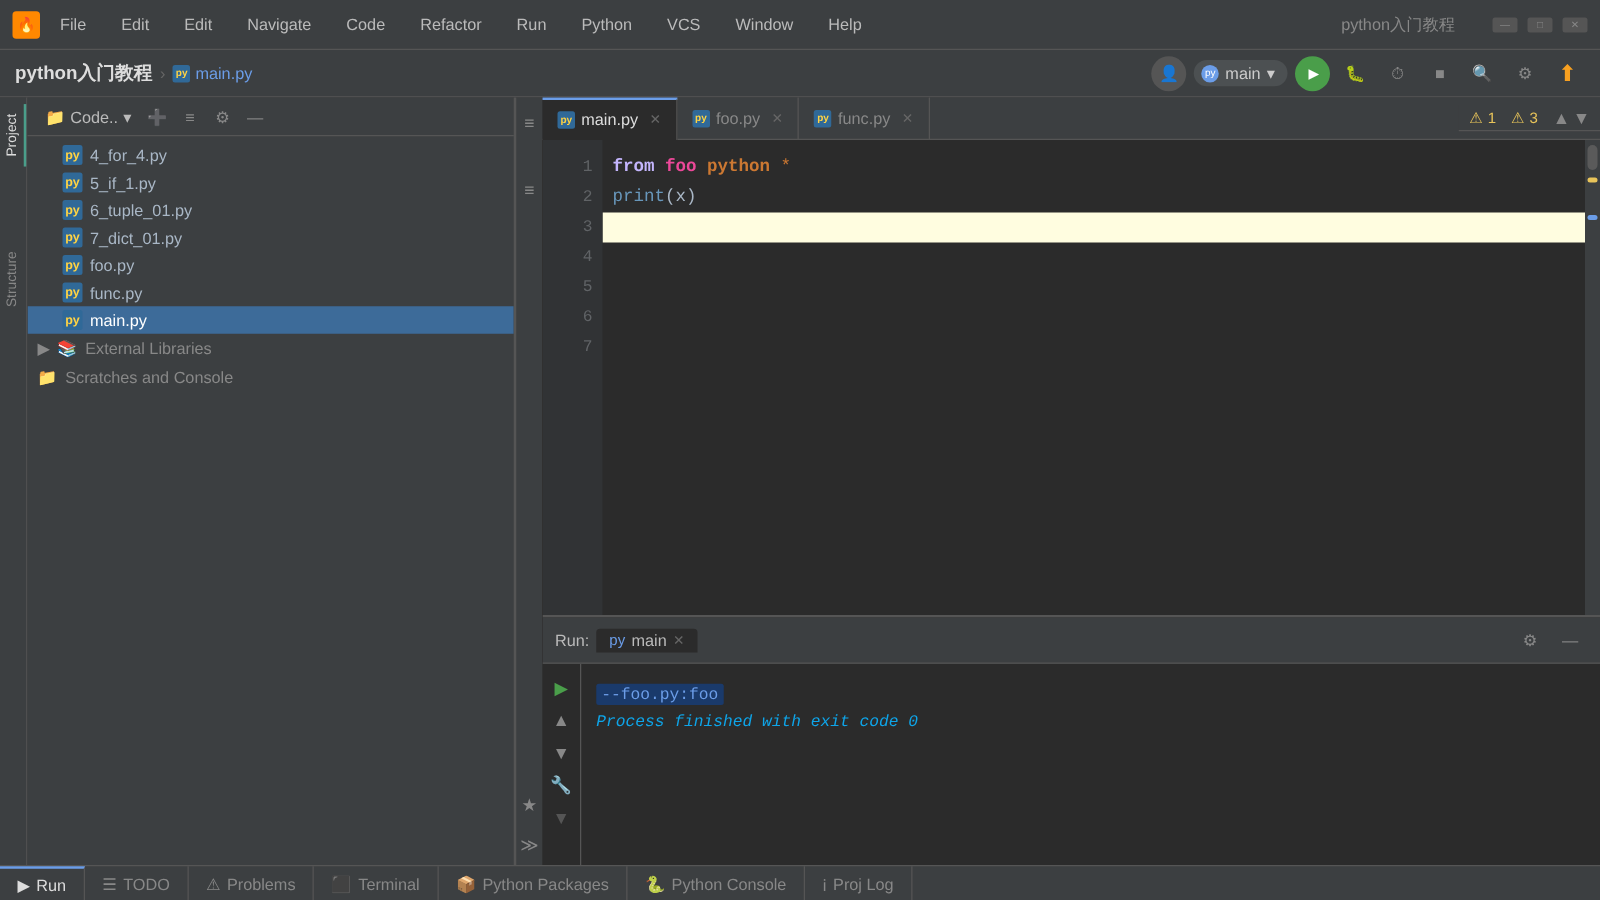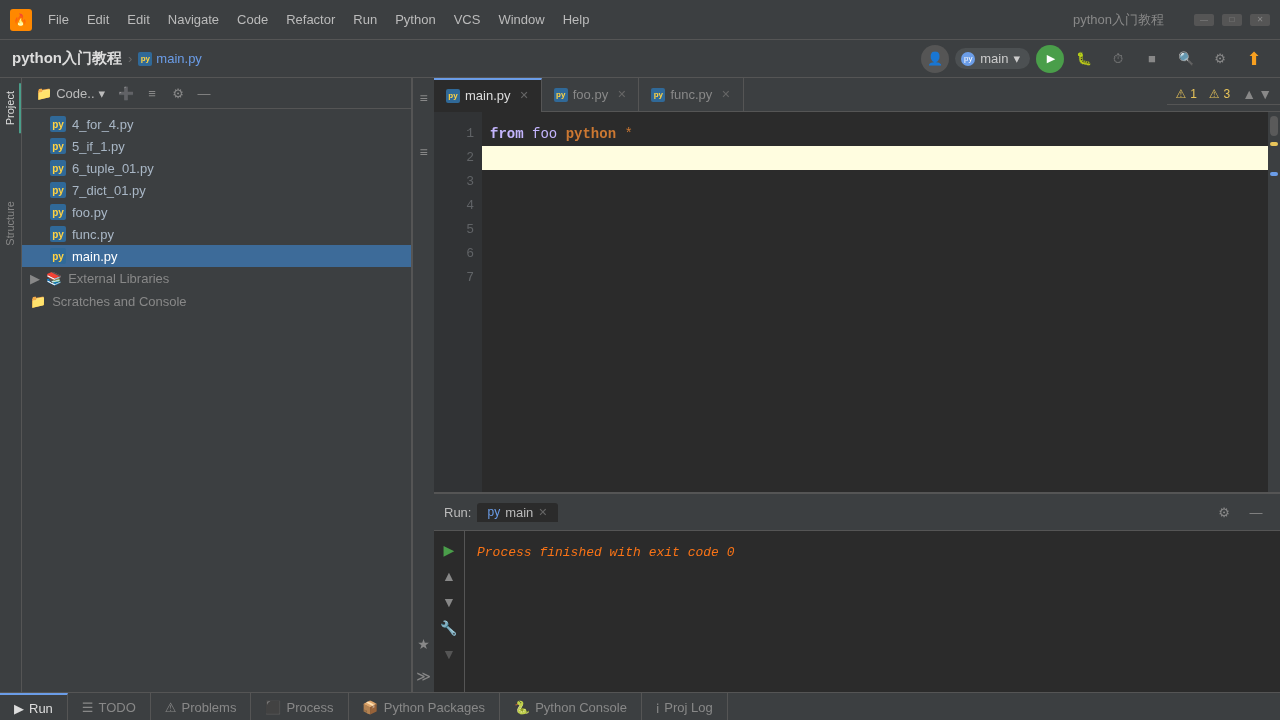--- a/index.html
+++ b/index.html
@@ -1,21 +1,21 @@
 <!DOCTYPE html>
 <html><head>
   <meta charset="utf-8">
   <style>
     * { margin: 0; padding: 0; box-sizing: border-box; }
     body { font-family: 'Segoe UI', Arial, sans-serif; font-size: 13px; background: #2b2b2b; color: #a9b7c6; width: 1280px; height: 720px; overflow: hidden; }
 
     
     .title-bar { display: flex; align-items: center; background: #3c3f41; height: 40px; padding: 0 10px; border-bottom: 1px solid #555; }
     .title-bar-icon { width: 22px; height: 22px; background: #f80; border-radius: 3px; display: flex; align-items: center; justify-content: center; color: white; font-size: 12px; font-weight: bold; margin-right: 8px; }
-    .menu-bar { display: flex; gap: 2px; flex: 1; }
+    .menu-bar { display: flex; gap: 12px; flex: 1; }
     .menu-item { padding: 4px 8px; cursor: pointer; border-radius: 3px; color: #bbb; font-size: 13px; }
     .title-text { margin-left: auto; color: #888; font-size: 13px; padding-right: 20px; }
     .window-controls { display: flex; gap: 8px; margin-left: 10px; }
     .win-btn { width: 14px; height: 14px; border-radius: 50%; cursor: pointer; font-size: 8px; display: flex; align-items: center; justify-content: center; color: transparent; }
     .win-btn-min { background: #555; color: #888; border-radius: 2px; width: 20px; height: 12px; }
     .win-btn-max { background: #555; color: #888; border-radius: 2px; width: 20px; height: 12px; }
     .win-btn-close { background: #555; color: #888; border-radius: 2px; width: 20px; height: 12px; }
 
     
     .breadcrumb-bar { display: flex; align-items: center; background: #3c3f41; height: 38px; padding: 0 12px; border-bottom: 1px solid #555; gap: 6px; }
@@ -67,36 +67,36 @@
 
     
     .code-editor { flex: 1; display: flex; background: #2b2b2b; font-family: 'Consolas', 'Courier New', monospace; font-size: 14px; overflow: hidden; }
     .line-numbers { width: 48px; background: #313335; color: #606366; text-align: right; padding: 10px 8px 0 0; line-height: 24px; user-select: none; font-size: 13px; }
     .code-content { flex: 1; padding: 10px 0 0 8px; line-height: 24px; overflow: hidden; position: relative; }
     .code-line { height: 24px; display: flex; align-items: center; white-space: pre; }
     .code-line.highlighted { background: #fffde0; color: #2b2b2b; margin-left: -8px; padding-left: 8px; width: calc(100% + 8px); }
     .kw-from { color: #c4b5fd; font-weight: bold; }
     .kw-import { color: #cc7832; font-weight: bold; }
     .kw-star { color: #cc7832; }
-    .id-foo { color: #c4b5fd; font-weight: normal; }
+    .id-foo { color: #ec4899; font-weight: bold; }
     .kw-print { color: #6897bb; }
     .id-x { color: #a9b7c6; }
     .paren { color: #a9b7c6; }
 
     
     .run-panel { height: 200px; background: #2b2b2b; border-top: 2px solid #555; display: flex; flex-direction: column; }
     .run-panel-header { display: flex; align-items: center; padding: 4px 10px; background: #3c3f41; border-bottom: 1px solid #555; gap: 6px; }
     .run-label { color: #bbb; font-size: 13px; }
     .run-tab { display: flex; align-items: center; gap: 5px; padding: 2px 10px; background: #2b2b2b; border-radius: 3px 3px 0 0; color: #bbb; font-size: 13px; cursor: pointer; }
     .run-tab-close { color: #666; font-size: 11px; cursor: pointer; }
     .run-panel-toolbar { display: flex; align-items: center; margin-left: auto; gap: 4px; }
     .run-content { flex: 1; padding: 8px 12px; font-family: 'Consolas', 'Courier New', monospace; font-size: 13px; overflow: hidden; }
     .run-line-path { color: #6b9de8; white-space: nowrap; overflow: hidden; text-overflow: ellipsis; }
     .run-line-highlighted { background: #1a3a6b; color: #6b9de8; display: inline-block; padding: 1px 4px; margin-top: 4px; border-radius: 2px; }
-    .run-line-faint { color: #f97316; margin-top: 6px; font-style: italic; font-family: Liberation Mono, monospace; }
+    .run-line-faint { color: #0ea5e9; margin-top: 6px; font-style: italic; font-family: Liberation Mono, monospace; }
     .run-actions { display: flex; flex-direction: column; gap: 4px; padding: 8px 4px; border-right: 1px solid #555; }
     .run-action-btn { width: 22px; height: 22px; display: flex; align-items: center; justify-content: center; cursor: pointer; color: #6b9de8; font-size: 14px; }
     .run-action-btn-grey { color: #555; }
 
     
     .bottom-tabs { display: flex; align-items: center; background: #3c3f41; height: 30px; border-top: 1px solid #555; }
     .bottom-tab { display: flex; align-items: center; gap: 5px; padding: 0 14px; height: 30px; cursor: pointer; color: #888; font-size: 13px; border-right: 1px solid #555; }
     .bottom-tab.active { color: #ddd; border-top: 2px solid #6b9de8; }
     .bottom-tab-icon { font-size: 13px; }
 
@@ -270,20 +270,23 @@
               <div class="line-num">3</div>
               <div class="line-num">4</div>
               <div class="line-num">5</div>
               <div class="line-num">6</div>
               <div class="line-num">7</div>
             </div>
             <div class="code-content">
               <div class="code-line">
                 <span class="kw-from">from</span>&nbsp;<span class="id-foo">foo</span>&nbsp;<span class="kw-import">python</span>&nbsp;<span class="kw-star">*</span>
               </div>
+              <div class="code-line">
+                <span class="kw-print">print</span><span class="paren">(</span><span class="id-x">x</span><span class="paren">)</span>
+              </div>
               <div class="code-line highlighted">&nbsp;</div>
               <div class="code-line"></div>
               <div class="code-line"></div>
               <div class="code-line"></div>
               <div class="code-line"></div>
             </div>
           </div>
           <div style="display:flex; flex-direction:column; width:12px; background:#3c3f41;">
             <div style="flex:1; position:relative;">
               <div style="width:8px; height:20px; background:#5a5a5a; border-radius:4px; margin:4px auto; position:absolute; top:0; right:2px;"></div>
@@ -309,20 +312,23 @@
           </div>
           <div class="run-main-content">
             <div class="run-actions">
               <div class="run-action-btn" style="color:#4a9e4a;">▶</div>
               <div class="run-action-btn" style="color:#888;">▲</div>
               <div class="run-action-btn run-action-btn-grey" style="color:#888;">▼</div>
               <div class="run-action-btn" style="color:#888;">🔧</div>
               <div class="run-action-btn run-action-btn-grey" style="color:#555;">▼</div>
             </div>
             <div class="run-content">
+              <div style="margin-top:4px;">
+                <span class="run-line-highlighted">--foo.py:foo</span>
+              </div>
               <div class="run-line-faint">Process finished with exit code 0</div>
             </div>
           </div>
         </div>
       </div>
     </div>
   </div>
 </div>
 
 <div class="bottom-tabs">
@@ -333,21 +339,21 @@
   <div class="bottom-tab">
     <span class="bottom-tab-icon">☰</span>
     <span>TODO</span>
   </div>
   <div class="bottom-tab">
     <span class="bottom-tab-icon">⚠</span>
     <span>Problems</span>
   </div>
   <div class="bottom-tab">
     <span class="bottom-tab-icon">⬛</span>
-    <span>Process</span>
+    <span>Terminal</span>
   </div>
   <div class="bottom-tab">
     <span class="bottom-tab-icon">📦</span>
     <span>Python Packages</span>
   </div>
   <div class="bottom-tab">
     <span class="bottom-tab-icon">🐍</span>
     <span>Python Console</span>
   </div>
   <div class="bottom-tab">

